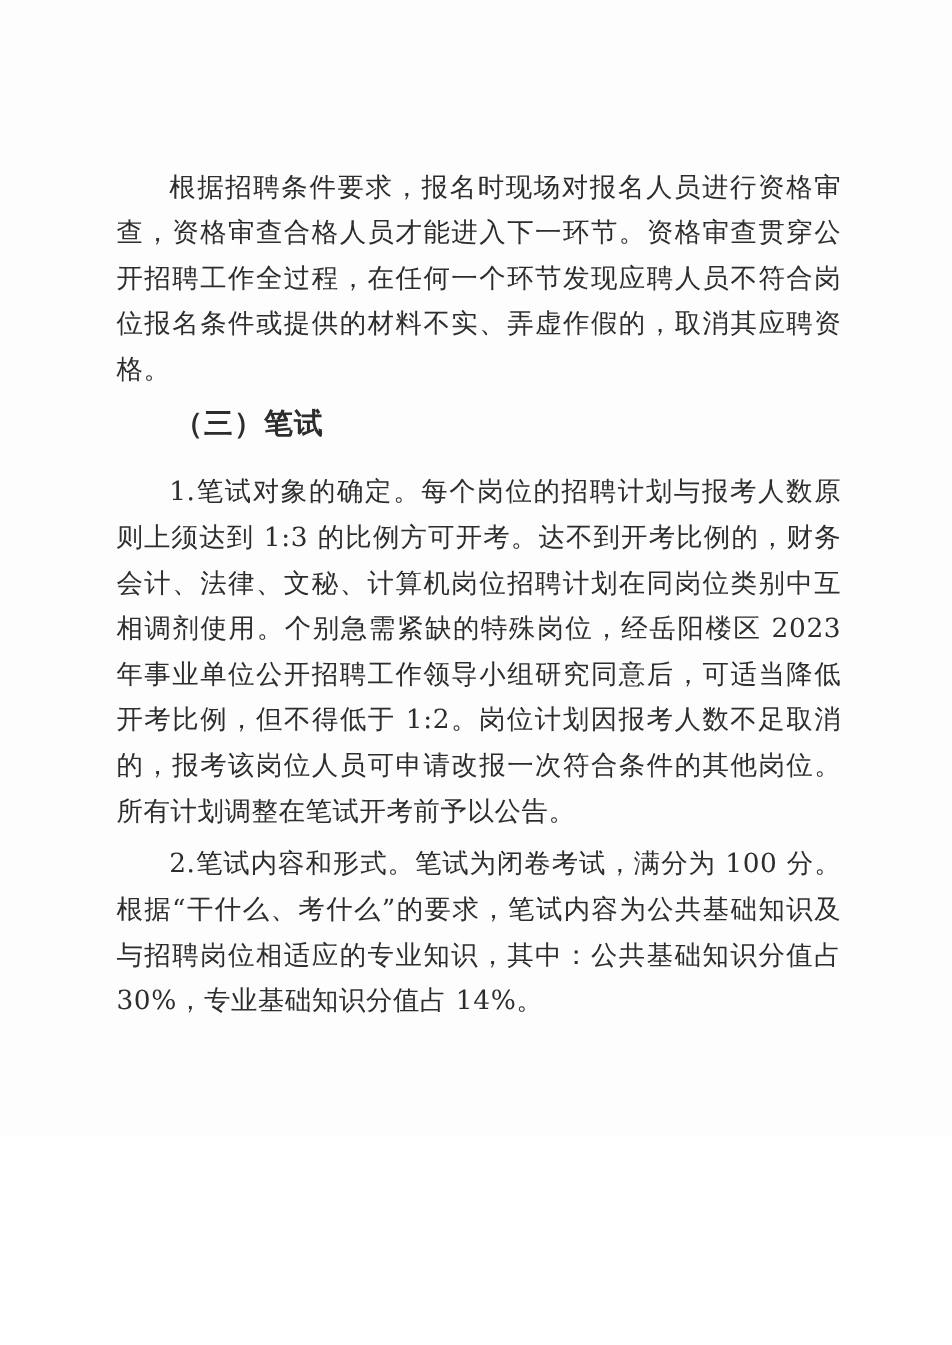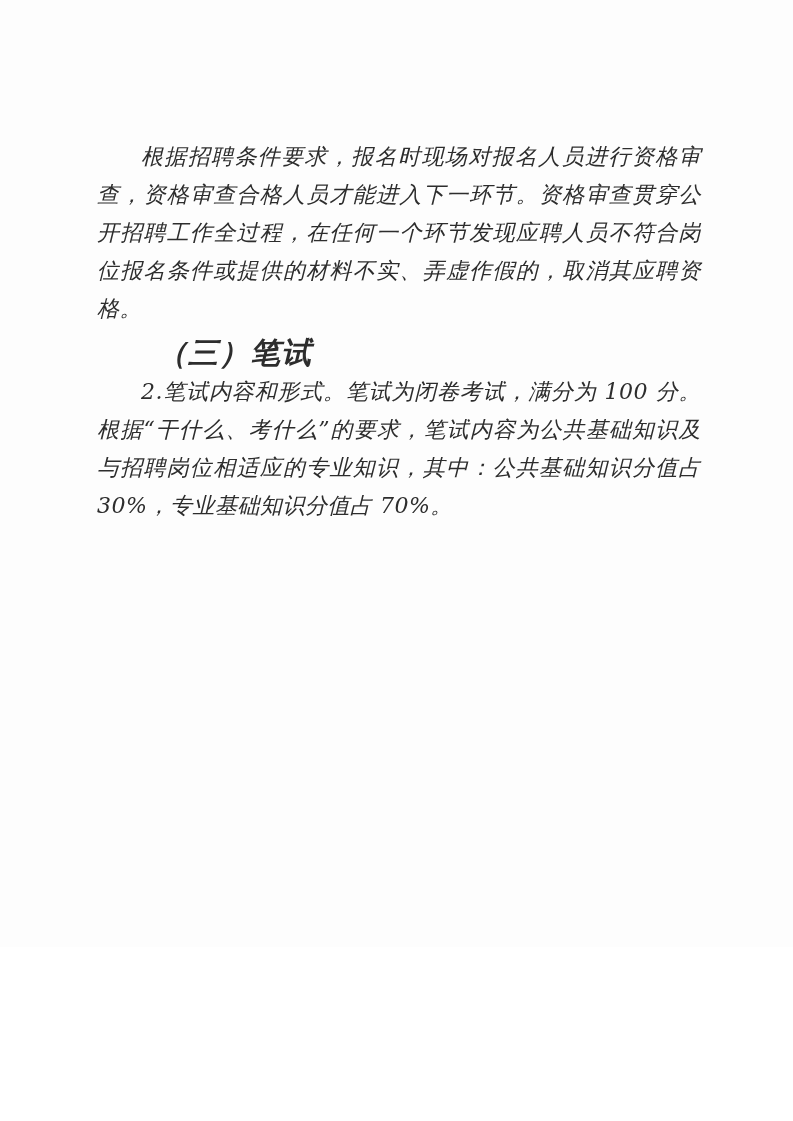--- a/index.html
+++ b/index.html
@@ -8,42 +8,41 @@
     background: #ffffff;
   }
   .page {
     position: relative;
     width: 793px;
     height: 947px;
     background: #fdfdfd;
     overflow: hidden;
     font-family: "DejaVu Serif", "Liberation Serif", serif;
     color: #2d2d2d;
-    font-style: italic;
     -webkit-font-smoothing: antialiased;
   }
   .content {
     position: absolute;
     top: 138px;
     left: 97px;
     width: 604px;
   }
   .para {
     margin: 0 0 6px 0;
     font-size: 22px;
     line-height: 38px;
     text-align: justify;
     text-justify: inter-character;
     text-indent: 2em;
     letter-spacing: 0.5px;
     word-break: break-all;
   }
   .heading {
-    margin: 2px 0 1px 0;
-    font-size: 30px;
+    margin: 2px 0 20px 0;
+    font-size: 24px;
     line-height: 38px;
     font-weight: 700;
     text-indent: 2em;
     letter-spacing: 1px;
   }
   .page-number {
     position: absolute;
     top: 1042px;
     left: 0;
     width: 100%;
@@ -53,16 +52,17 @@
     letter-spacing: 0;
   }
 </style>
 </head>
 <body>
 
 <div class="page">
   <div class="content">
     <p class="para">根据招聘条件要求，报名时现场对报名人员进行资格审查，资格审查合格人员才能进入下一环节。资格审查贯穿公开招聘工作全过程，在任何一个环节发现应聘人员不符合岗位报名条件或提供的材料不实、弄虚作假的，取消其应聘资格。</p>
     <h3 class="heading">（三）笔试</h3>
-    <p class="para">2.笔试内容和形式。笔试为闭卷考试，满分为 100 分。根据“干什么、考什么”的要求，笔试内容为公共基础知识及与招聘岗位相适应的专业知识，其中：公共基础知识分值占 30%，专业基础知识分值占 70%。</p>
+    <p class="para">1.笔试对象的确定。每个岗位的招聘计划与报考人数原则上须达到 1:3 的比例方可开考。达不到开考比例的，财务会计、法律、文秘、计算机岗位招聘计划在同岗位类别中互相调剂使用。个别急需紧缺的特殊岗位，经岳阳楼区 2023 年事业单位公开招聘工作领导小组研究同意后，可适当降低开考比例，但不得低于 1:2。岗位计划因报考人数不足取消的，报考该岗位人员可申请改报一次符合条件的其他岗位。所有计划调整在笔试开考前予以公告。</p>
+    <p class="para">2.笔试内容和形式。笔试为闭卷考试，满分为 100 分。根据“干什么、考什么”的要求，笔试内容为公共基础知识及与招聘岗位相适应的专业知识，其中：公共基础知识分值占 30%，专业基础知识分值占 14%。</p>
   </div>
   <div class="page-number">6</div>
 </div>
 
 </body></html>

